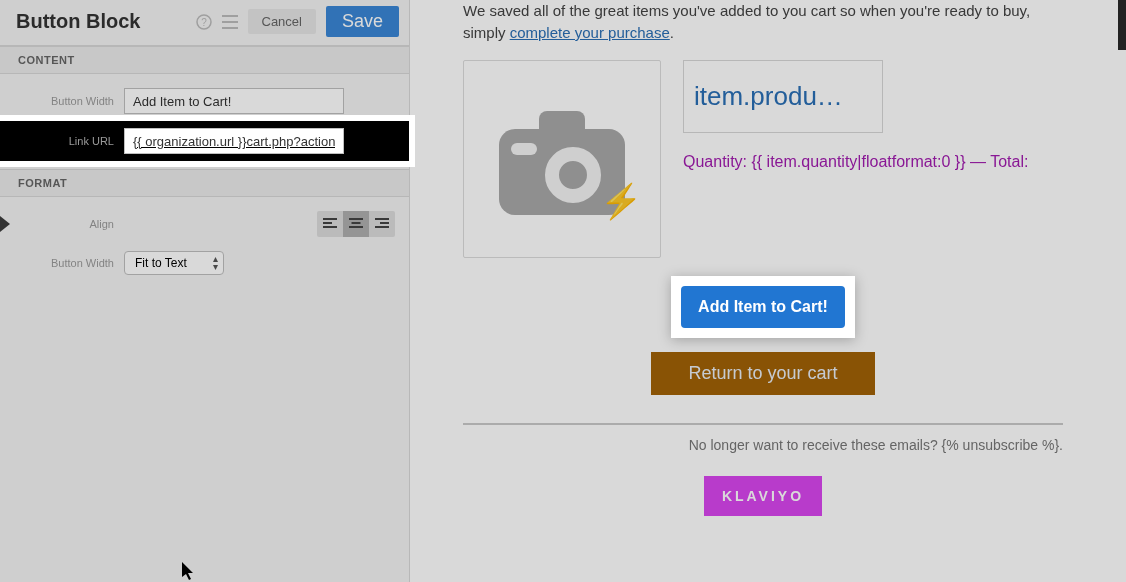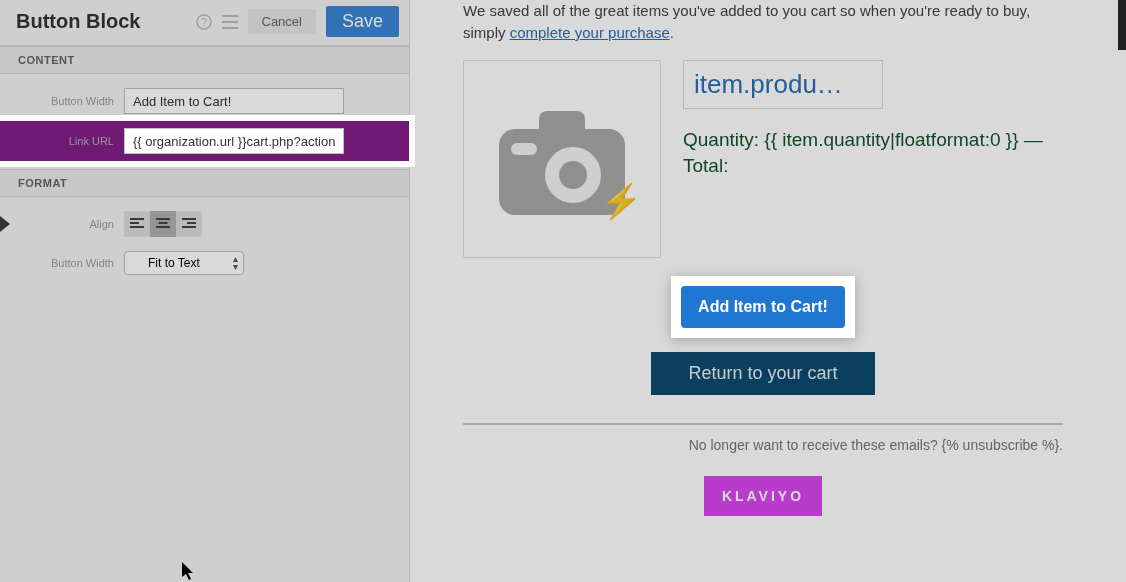--- a/index.html
+++ b/index.html
@@ -24,31 +24,31 @@
   .section-hdr {
     background:#ececec; color:#666; font-size:11px; font-weight:700;
     letter-spacing:0.5px; padding:7px 18px; border-top:1px solid #d8d8d8; border-bottom:1px solid #d8d8d8;
   }
   .field-row { display:flex; align-items:center; padding:7px 14px; }
   .field-label { width:110px; text-align:right; font-size:11px; color:#9a9a9a; padding-right:10px; }
   .field-input {
     flex:0 0 220px; height:26px; border:1px solid #bfbfbf; font-size:13px;
     padding:0 8px; color:#333; background:#fff;
   }
-  .highlight-row { background:#701a75; position:relative; z-index:60; box-shadow:0 0 0 6px #fff; }
+  .highlight-row { background:#000000; position:relative; z-index:60; box-shadow:0 0 0 6px #fff;text-decoration:underline; }
 
   .align-group { display:flex; background:#dcdcdc; border-radius:2px; overflow:hidden; }
   .align-btn { width:26px; height:26px; display:flex; align-items:center; justify-content:center; cursor:pointer; }
   .align-btn.active { background:#b0b0b0; }
   .align-btn svg { width:14px; height:14px; }
 
   .select-wrap { position:relative; }
   .select-wrap select {
-    width:120px; height:24px; border:1px solid #bfbfbf; border-radius:4px;
-    font-size:12px; padding:0 23px; background:#fff; -webkit-appearance:none; appearance:none;
+    width:100px; height:24px; border:1px solid #bfbfbf; border-radius:4px;
+    font-size:12px; padding:0 10px; background:#fff; -webkit-appearance:none; appearance:none;
   }
   .select-caret { position:absolute; right:6px; top:4px; font-size:10px; color:#555; pointer-events:none; line-height:8px;}
 
   
   .preview {
     position:absolute; left:410px; top:0; right:0; height:416px;
     background:#fff; padding:0 10px 0 0;
   }
   .pv-inner { width:600px; margin:0 auto; }
   .savedline { font-size:15px; color:#444; line-height:1.45; padding:0 0 16px 0; }
@@ -61,31 +61,31 @@
   }
   .cam { position:relative; width:150px; height:112px; }
   .cam .body { position:absolute; left:12px; top:26px; width:126px; height:86px; background:#a9a9a9; border-radius:16px; }
   .cam .hump { position:absolute; left:52px; top:8px; width:46px; height:24px; background:#a9a9a9; border-radius:8px 8px 0 0; }
   .cam .dot { position:absolute; left:24px; top:40px; width:26px; height:12px; background:#f4f4f4; border-radius:6px; }
   .cam .lens { position:absolute; left:58px; top:44px; width:56px; height:56px; background:#a9a9a9; border:14px solid #f4f4f4; border-radius:50%; box-shadow:0 0 0 12px #a9a9a9;}
   .cam .lens::after { content:""; position:absolute; inset:6px; border:6px solid #a9a9a9; border-radius:50%; }
   .cam .bolt { position:absolute; right:-6px; bottom:-6px; font-size:34px; color:#333; }
 
   .prod-info { flex:1; }
-  .prod-title-box { border:1px solid #d8d8d8; padding:8px 10px; margin-bottom:18px; width:200px; }
+  .prod-title-box { border:1px solid #d8d8d8; padding:20px 10px; margin-bottom:18px; width:200px; }
   .prod-title { font-size:26px; color:#2a6fb5; white-space:nowrap; overflow:hidden; text-overflow:ellipsis; }
-  .prod-meta { font-size:19px; color:#14532d; line-height:1.4; }
+  .prod-meta { font-size:16px; color:#a21caf; line-height:1.4; }
 
   .cta-wrap { position:relative; z-index:60; width:184px; margin:18px auto 14px auto; background:#fff; padding:10px; box-shadow:0 2px 12px rgba(0,0,0,0.25); }
   .cta-btn { width:164px; background:#2176d2; color:#fff; border:none; border-radius:4px; font-size:16px; font-weight:700; padding:12px 0; cursor:pointer; }
 
   .help-line { font-size:15px; color:#444; text-align:left; margin-bottom:18px; }
 
   .return-btn {
-    display:block; margin:0 auto; width:224px; background:#0c4a6e; color:#e8eef6;
+    display:block; margin:0 auto; width:224px; background:#a16207; color:#e8eef6;
     border:none; font-size:18px; padding:11px 0; cursor:pointer;
   }
 
   .footer-divider { height:2px; background:#c9c9c9; margin:28px 0 10px 0; }
   .footer-txt { text-align:right; font-size:14px; color:#777; line-height:1.5; }
   .footer-txt .row2 span { margin:0 8px; }
 
   .klaviyo { width:118px; height:40px; background:#d946ef; color:#fff; font-size:14px; letter-spacing:3px; font-weight:700; display:flex; align-items:center; justify-content:center; margin:20px auto 0 auto; }
 
   .right-edge { position:absolute; right:0; top:0; width:8px; height:50px; background:#222; z-index:70; }
@@ -126,21 +126,21 @@
     <input class="field-input" value="Add Item to Cart!" style="">
   </div>
 
   <div class="field-row highlight-row">
     <div class="field-label">Link URL</div>
     <input class="field-input" value="{{ organization.url }}cart.php?action=a" style="">
   </div>
 
   <div class="section-hdr" style="margin-top:8px;">FORMAT</div>
 
-  <div class="field-row" style="padding-top:14px;">
+  <div class="field-row" style="padding-top:14px;justify-content:space-between;">
     <div class="field-label">Align</div>
     <div class="align-group">
       <div class="align-btn">
         <svg viewBox="0 0 14 14">
             <rect y="1" width="14" height="2" fill="#444"></rect>
             <rect y="5" width="9" height="2" fill="#444"></rect>
             <rect y="9" width="14" height="2" fill="#444"></rect>
           </svg>
       </div>
       <div class="align-btn active">

